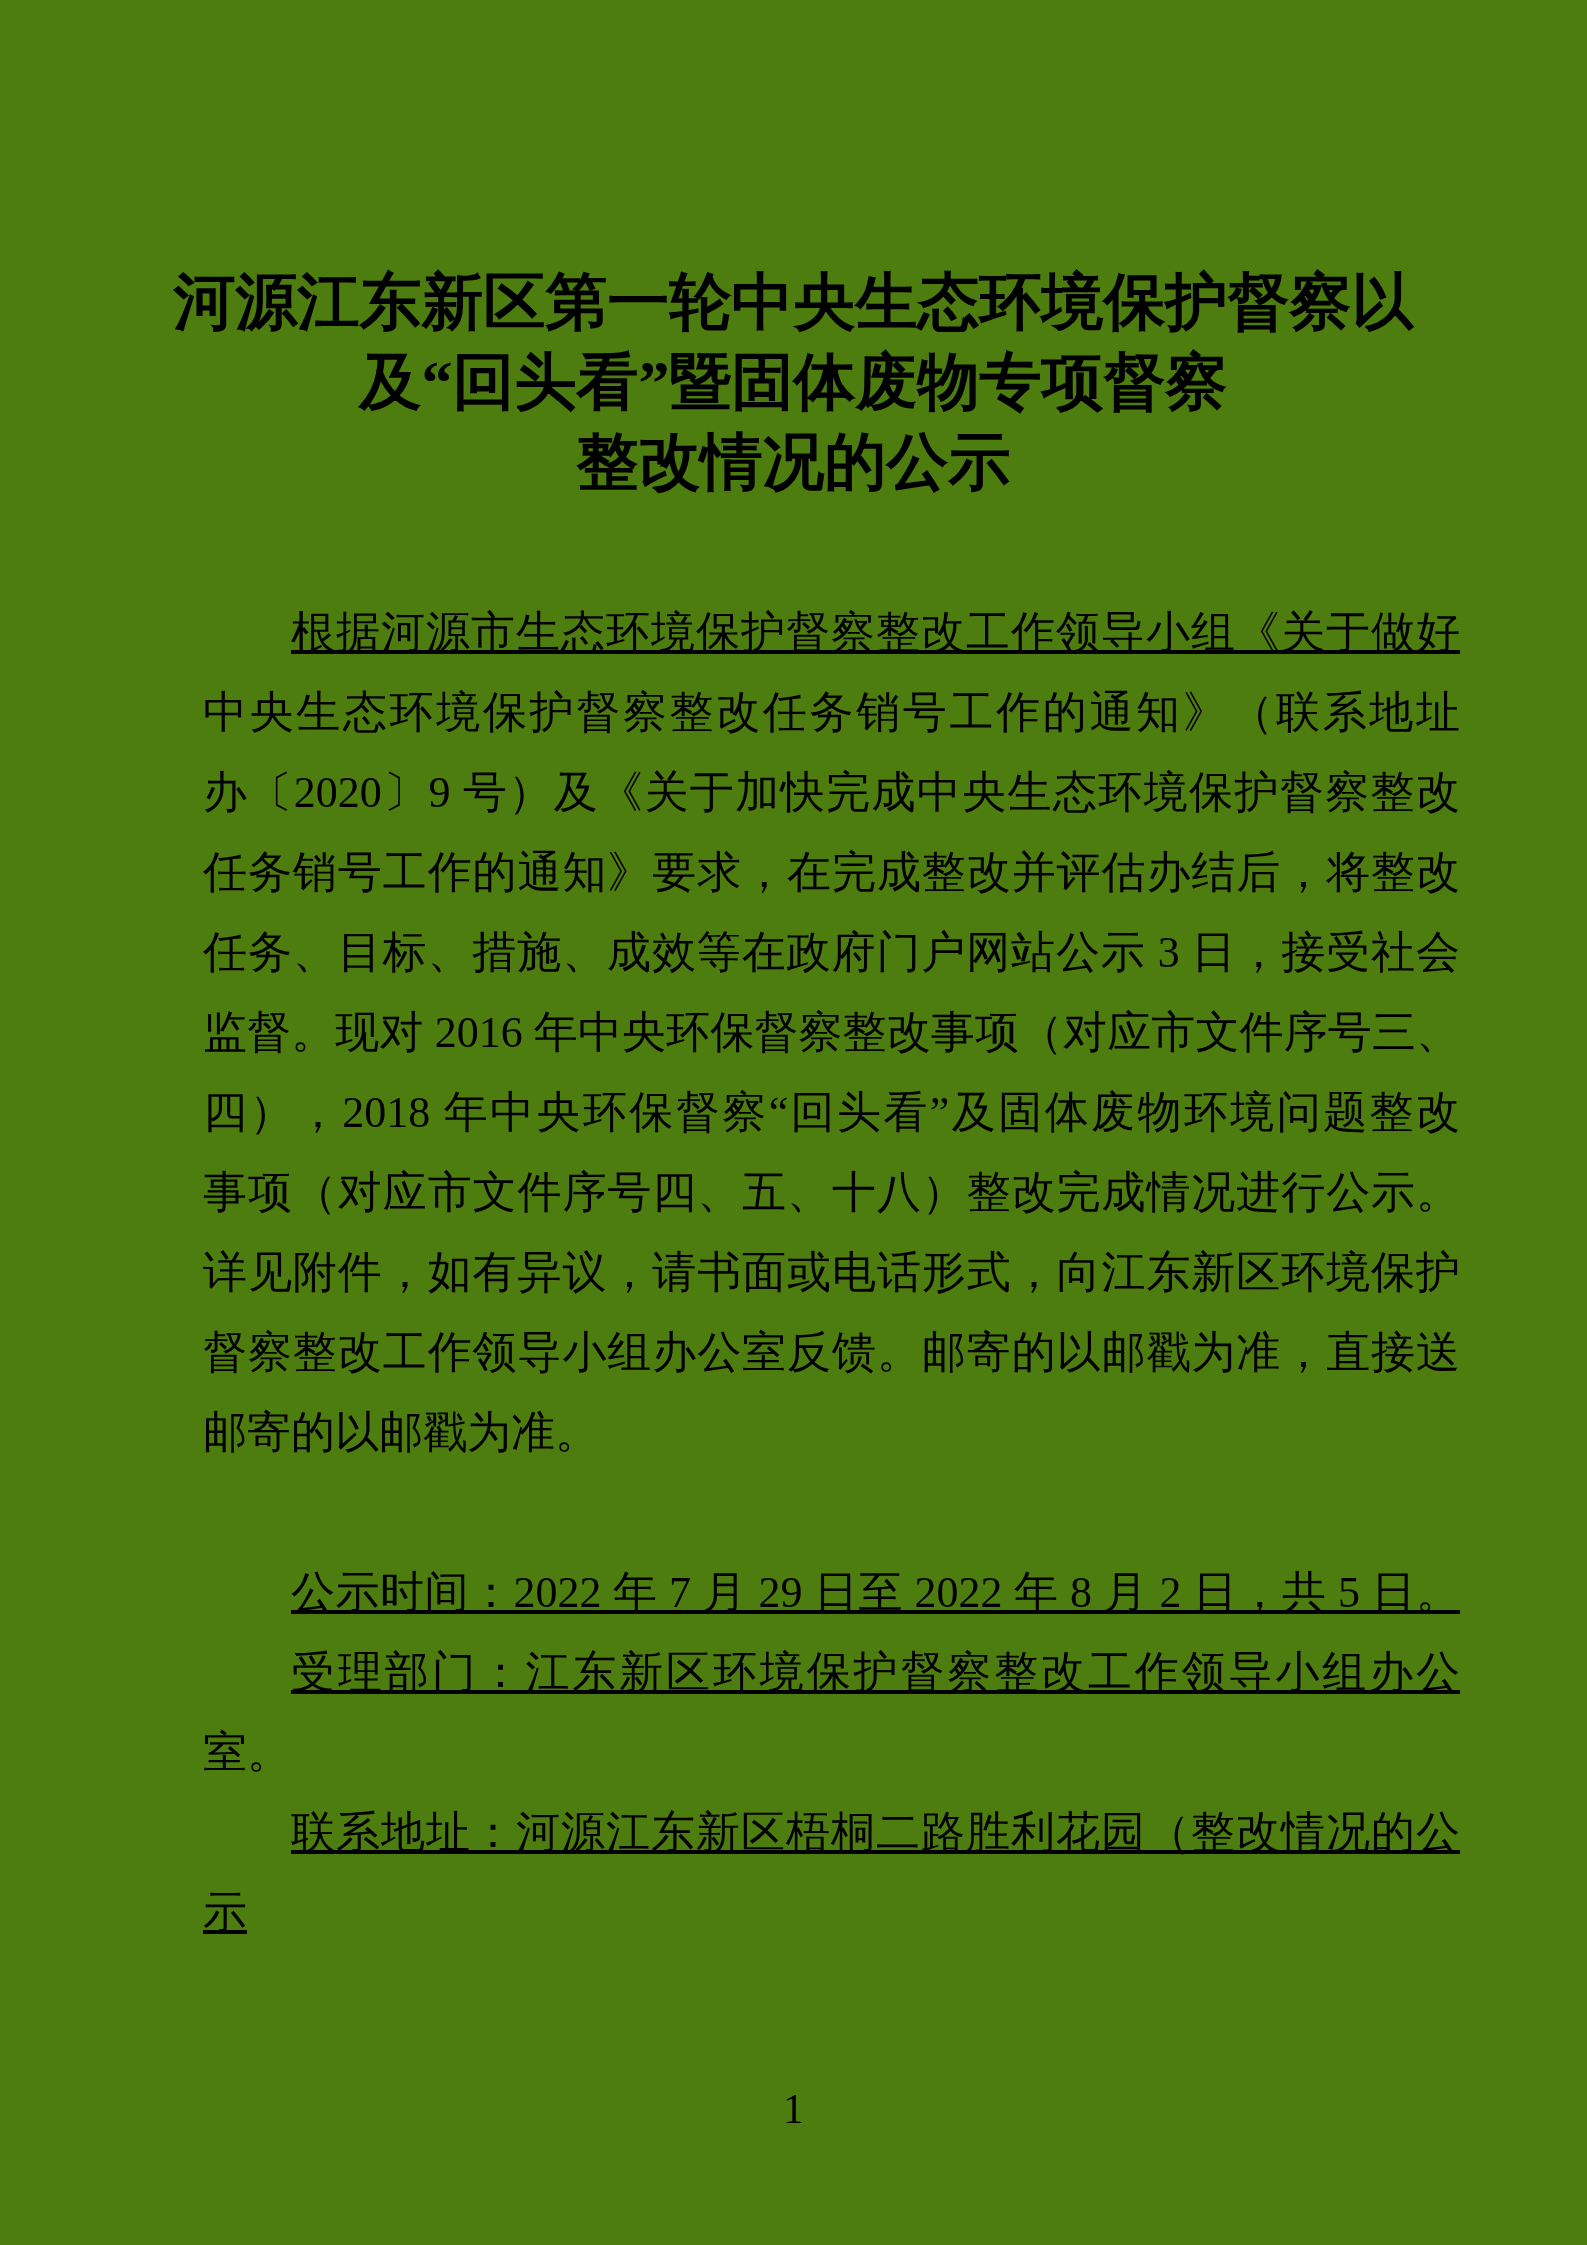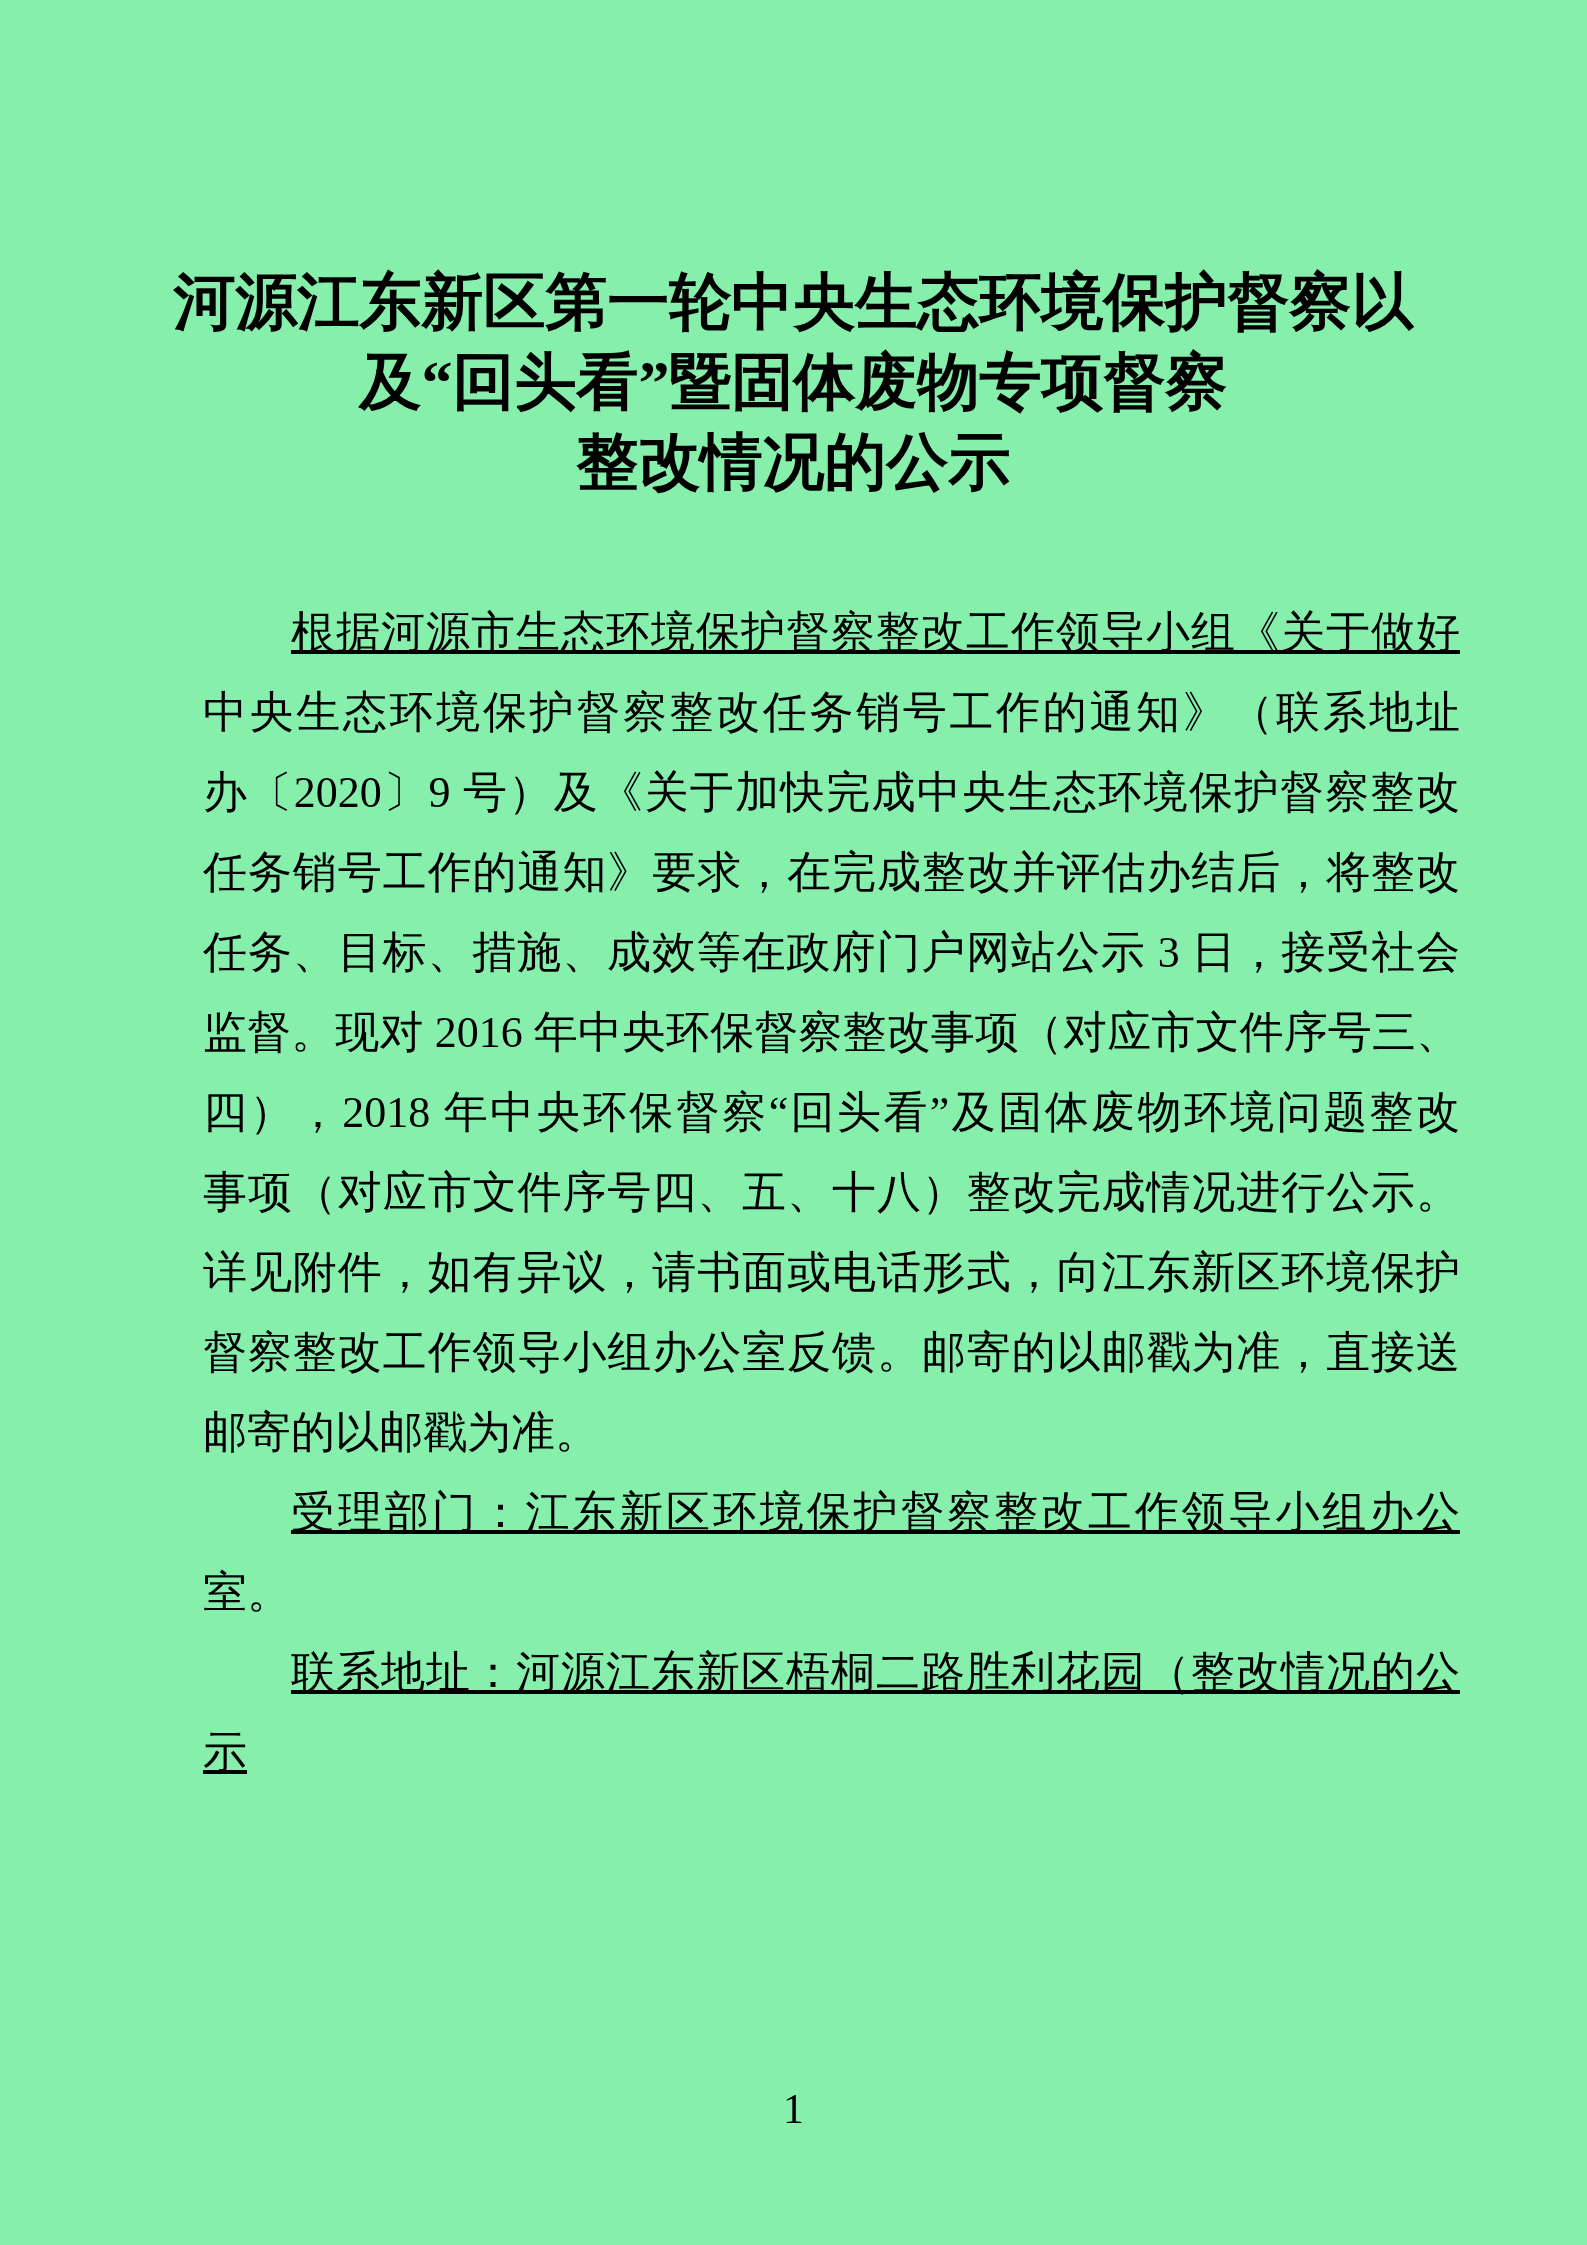--- a/index.html
+++ b/index.html
@@ -11,21 +11,21 @@
     height: 2245px;
     background: #ffffff;
     position: relative;
     font-family: "Liberation Serif", "DejaVu Serif", serif;
     color: #000000;
     overflow: hidden;
   }
   .doc-page {
     position: absolute;
     inset: 0;
-    background: #86efac;
+    background: #4d7c0f;
   }
   .title-block {
     position: absolute;
     top: 262px;
     left: 0;
     width: 1587px;
     text-align: center;
     font-weight: bold;
     font-size: 62px;
     line-height: 80px;
@@ -84,20 +84,21 @@
     <div class="bline jfull">中央生态环境保护督察整改任务销号工作的通知》（联系地址</div>
     <div class="bline jfull">办〔2020〕9 号）及《关于加快完成中央生态环境保护督察整改</div>
     <div class="bline jfull">任务销号工作的通知》要求，在完成整改并评估办结后，将整改</div>
     <div class="bline jfull">任务、目标、措施、成效等在政府门户网站公示 3 日，接受社会</div>
     <div class="bline jfull">监督。现对 2016 年中央环保督察整改事项（对应市文件序号三、</div>
     <div class="bline jfull">四），2018 年中央环保督察“回头看”及固体废物环境问题整改</div>
     <div class="bline jfull">事项（对应市文件序号四、五、十八）整改完成情况进行公示。</div>
     <div class="bline jfull">详见附件，如有异议，请书面或电话形式，向江东新区环境保护</div>
     <div class="bline jfull">督察整改工作领导小组办公室反馈。邮寄的以邮戳为准，直接送</div>
     <div class="bline">邮寄的以邮戳为准。</div>
+    <div class="bline indent jfull gap">公示时间：2022 年 7 月 29 日至 2022 年 8 月 2 日，共 5 日。</div>
     <div class="bline indent jfull">受理部门：江东新区环境保护督察整改工作领导小组办公</div>
     <div class="bline">室。</div>
     <div class="bline indent jfull">联系地址：河源江东新区梧桐二路胜利花园（整改情况的公示</div>
   </div>
 
   <div class="footer-block">
     <span>1</span>
   </div>
 
 </div>

